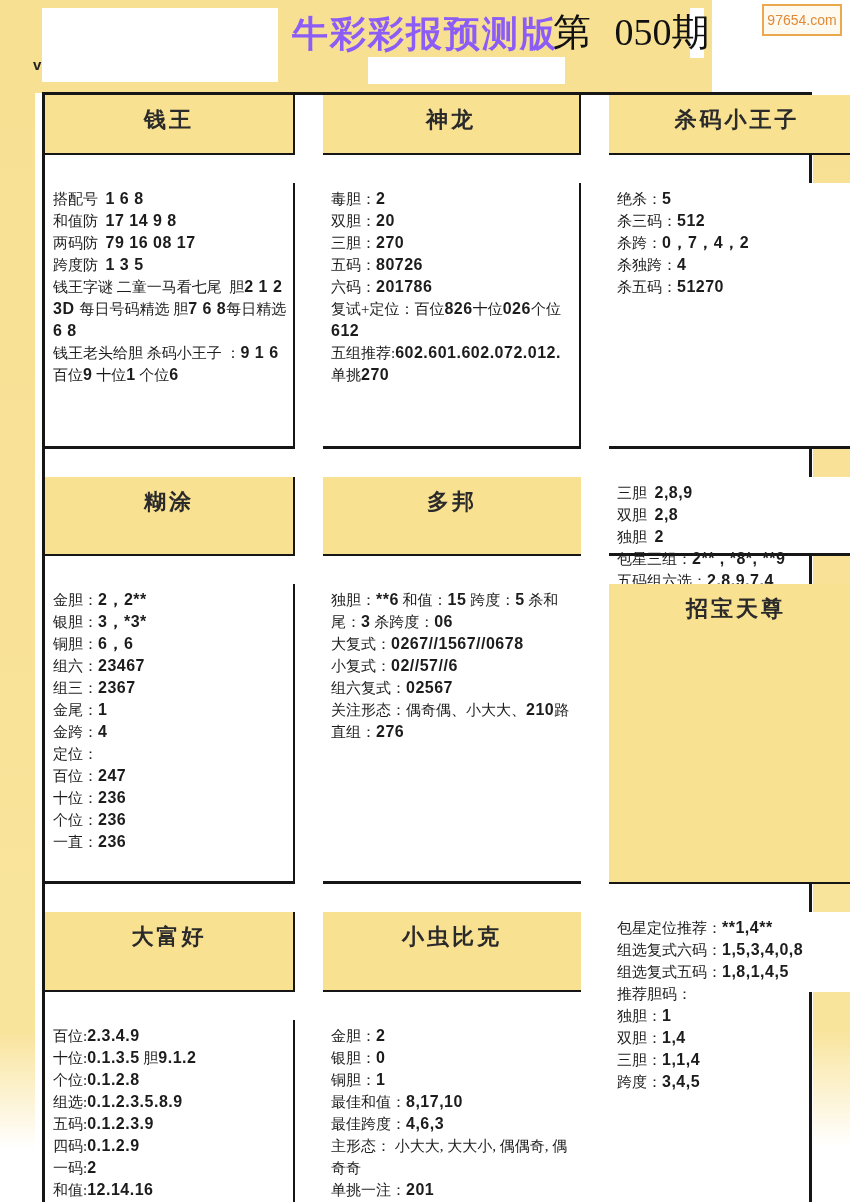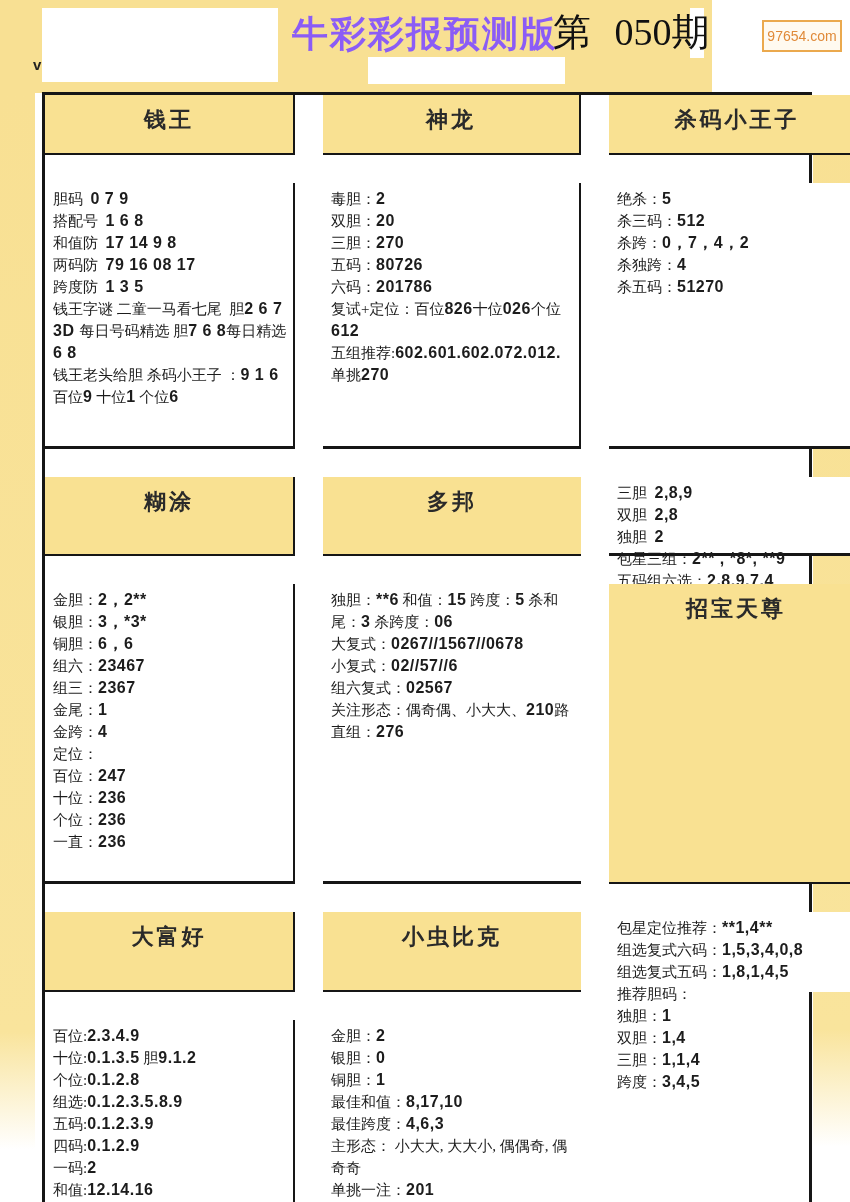--- a/index.html
+++ b/index.html
@@ -18,21 +18,21 @@
   .white-box1{position:absolute;left:42px;top:8px;width:236px;height:74px;background:#fff;}
   .white-box2{position:absolute;left:368px;top:57px;width:197px;height:27px;background:#fff;}
   .white-box3{position:absolute;left:690px;top:8px;width:14px;height:50px;background:#fff;}
   .corner-tick{position:absolute;left:33px;top:56px;font-size:15px;font-weight:bold;color:#222;}
   .main-title{position:absolute;left:292px;top:14px;margin:0;
     font-size:36px;font-weight:bold;color:#8b5cf6;letter-spacing:2px;line-height:1.1;}
   .issue{position:absolute;left:553px;top:12px;font-size:38px;color:#111;
     font-family:"Liberation Serif",serif;word-spacing:14px;line-height:1.1;}
   .watermark{position:absolute;left:762px;top:4px;width:76px;height:28px;
     border:2px solid #eba94d;background:#fffaf0;color:#e08a39;
-    font-size:14px;line-height:28px;text-align:center;box-sizing:content-box;margin-top:16px;}
+    font-size:14px;line-height:28px;text-align:center;box-sizing:content-box;}
   
   .sheet{position:absolute;left:42px;top:92px;width:770px;box-sizing:border-box;
     border:3px solid #161616;border-bottom:none;
     display:grid;grid-template-columns:250px 258px 256px;
     grid-template-rows:60px 266px 79px 300px 80px 282px;background:#fff;gap:28px;}
   .cell{box-sizing:border-box;}
   .cell.colA,.cell.colB{border-right:2px solid #161616;}
   .hcell{background:#f9e192;border-bottom:2px solid #161616;
     text-align:center;padding-top:10px;font-size:22px;font-weight:bold;color:#2a2a2a;
     font-family:"Liberation Serif",serif;letter-spacing:3px;}
@@ -58,26 +58,25 @@
 <div class="issue">第 050期</div>
 <div class="watermark">97654.com</div>
 
 <div class="sheet">
 
   <div class="cell hcell colA">钱王</div>
   <div class="cell hcell colB">神龙</div>
   <div class="cell hcell">杀码小王子</div>
 
   <div class="cell bcell colA">
-      <div class="line"><span>胆码  </span><span class="b">0 7 9</span></div>
       <div class="line"><span>搭配号  </span><span class="b">1 6 8</span></div>
       <div class="line"><span>和值防  </span><span class="b">17 14 9 8</span></div>
       <div class="line"><span>两码防  </span><span class="b">79 16 08 17</span></div>
       <div class="line"><span>跨度防  </span><span class="b">1 3 5</span></div>
-      <div class="line"><span>钱王字谜 二童一马看七尾  胆</span><span class="b">2 6 7</span></div>
+      <div class="line"><span>钱王字谜 二童一马看七尾  胆</span><span class="b">2 1 2</span></div>
       <div class="line"><span class="b">3D </span><span>每日号码精选 胆</span><span class="b">7 6 8</span><span>每日精选 </span><span class="b">6 8</span></div>
       <div class="line"><span>钱王老头给胆 杀码小王子 ：</span><span class="b">9 1 6</span><span>百位</span><span class="b">9</span><span> 十位</span><span class="b">1</span><span> 个位</span><span class="b">6</span></div>
     </div>
   <div class="cell bcell colB">
       <div class="line"><span>毒胆：</span><span class="b">2</span></div>
       <div class="line"><span>双胆：</span><span class="b">20</span></div>
       <div class="line"><span>三胆：</span><span class="b">270</span></div>
       <div class="line"><span>五码：</span><span class="b">80726</span></div>
       <div class="line"><span>六码：</span><span class="b">201786</span></div>
       <div class="line"><span>复试+定位：百位</span><span class="b">826</span><span>十位</span><span class="b">026</span><span>个位</span><span class="b">612</span></div>

